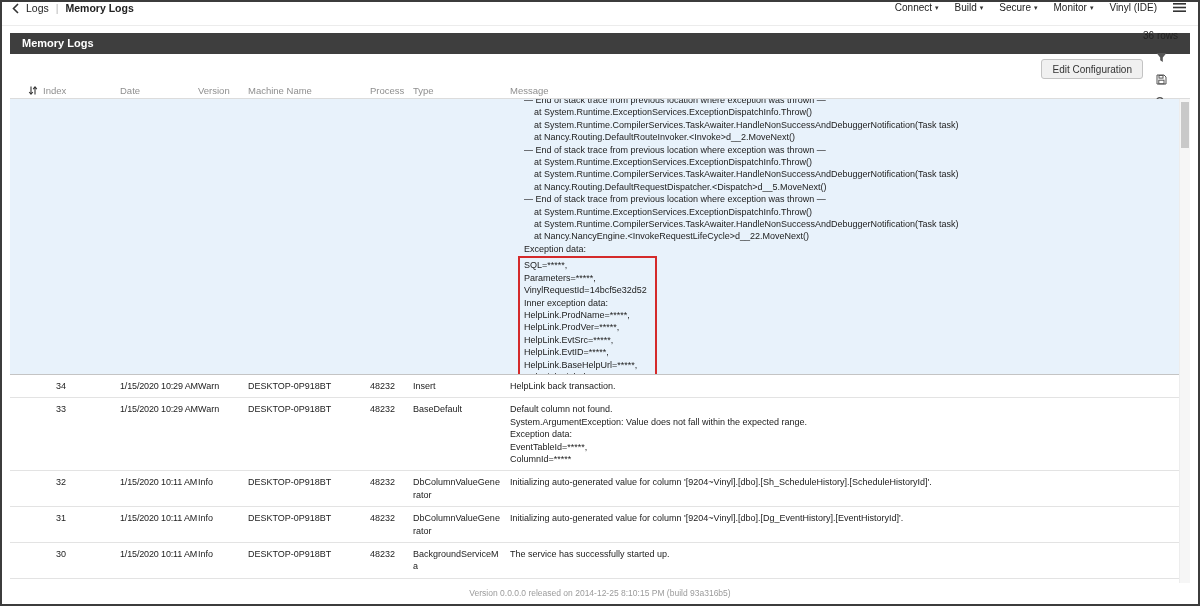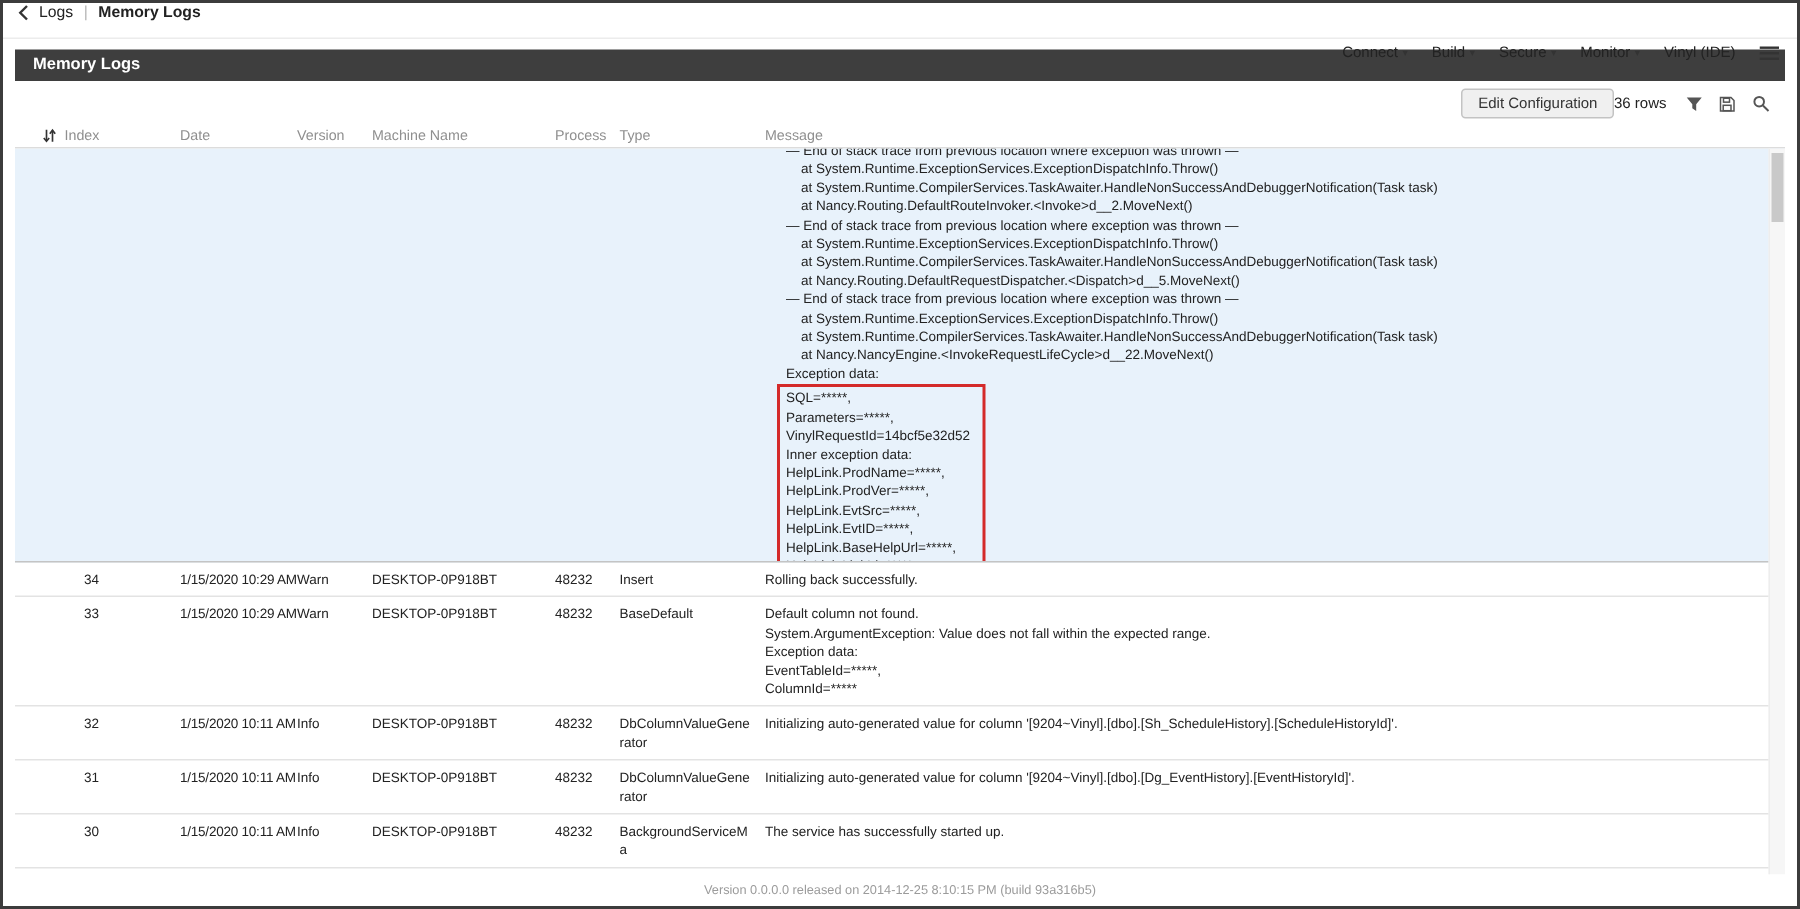--- a/index.html
+++ b/index.html
@@ -18,21 +18,21 @@
   .topbar {
     height:24px;
     display:flex; align-items:flex-start; justify-content:space-between;
     padding:0 12px 0 10px;
     border-bottom:1px solid #ececec;
     font-size:10.5px;
   }
   .tb-left { display:flex; align-items:center; gap:7px; }
   .crumb-sep { color:#b5b5b5; }
   .crumb-current { font-weight:bold; }
-  .tb-right { display:flex; align-items:center; gap:16px; font-size:10px;margin-top:28px; }
+  .tb-right { display:flex; align-items:center; gap:16px; font-size:10px; }
   .menu-item { display:flex; align-items:center; gap:3px; cursor:pointer; white-space:nowrap; }
   .caret { font-size:7px; color:#333; line-height:1; }
   .icon-btn { display:flex; align-items:center; cursor:pointer; }
 
   
   .content { padding:0 8px; }
   .panel-header {
     margin-top:7px; height:21px; line-height:21px;
     background:#3e3e3e; color:#fff;
     font-size:11px; font-weight:bold;
@@ -40,21 +40,21 @@
   }
   .toolbar {
     display:flex; align-items:center; justify-content:flex-end;
     padding:5px 10px 3px 12px; height:28px;
   }
   .btn {
     font-family:inherit; font-size:10px; color:#333;
     background:#f0f0f0; border:1px solid #c3c3c3; border-radius:3px;
     padding:3px 10px; height:20px; cursor:pointer;
   }
-  .toolbar-right { display:flex; align-items:center; gap:11px; }
+  .toolbar-right { display:flex; align-items:center; gap:11px;flex-direction:column; }
   .rowcount { font-size:10px; color:#222; margin-right:2px; }
 
   
   .grid { --cols: 92px 78px 50px 122px 43px 97px minmax(0,1fr); }
   .gridrow { display:grid; grid-template-columns:var(--cols); }
   .grid-head {
     padding:3px 16px 4px 18px; height:17px;
     border-bottom:1px solid #dcdcdc;
     color:#8f8f8f; font-size:9.5px;
   }
@@ -236,21 +236,21 @@
 HelpLink.LinkId=*****</span></div></div>
         </div>
 
         <div class="gridrow datarow">
           <div class="cell cell-index">34</div>
           <div class="cell cell-date">1/15/2020 10:29 AM</div>
           <div class="cell">Warn</div>
           <div class="cell">DESKTOP-0P918BT</div>
           <div class="cell">48232</div>
           <div class="cell cell-type">Insert</div>
-          <div class="cell cell-message">Rolling back successfully.</div>
+          <div class="cell cell-message">HelpLink back transaction.</div>
         </div>
 
         <div class="gridrow datarow">
           <div class="cell cell-index">33</div>
           <div class="cell cell-date">1/15/2020 10:29 AM</div>
           <div class="cell">Warn</div>
           <div class="cell">DESKTOP-0P918BT</div>
           <div class="cell">48232</div>
           <div class="cell cell-type">BaseDefault</div>
           <div class="cell cell-message">Default column not found.

